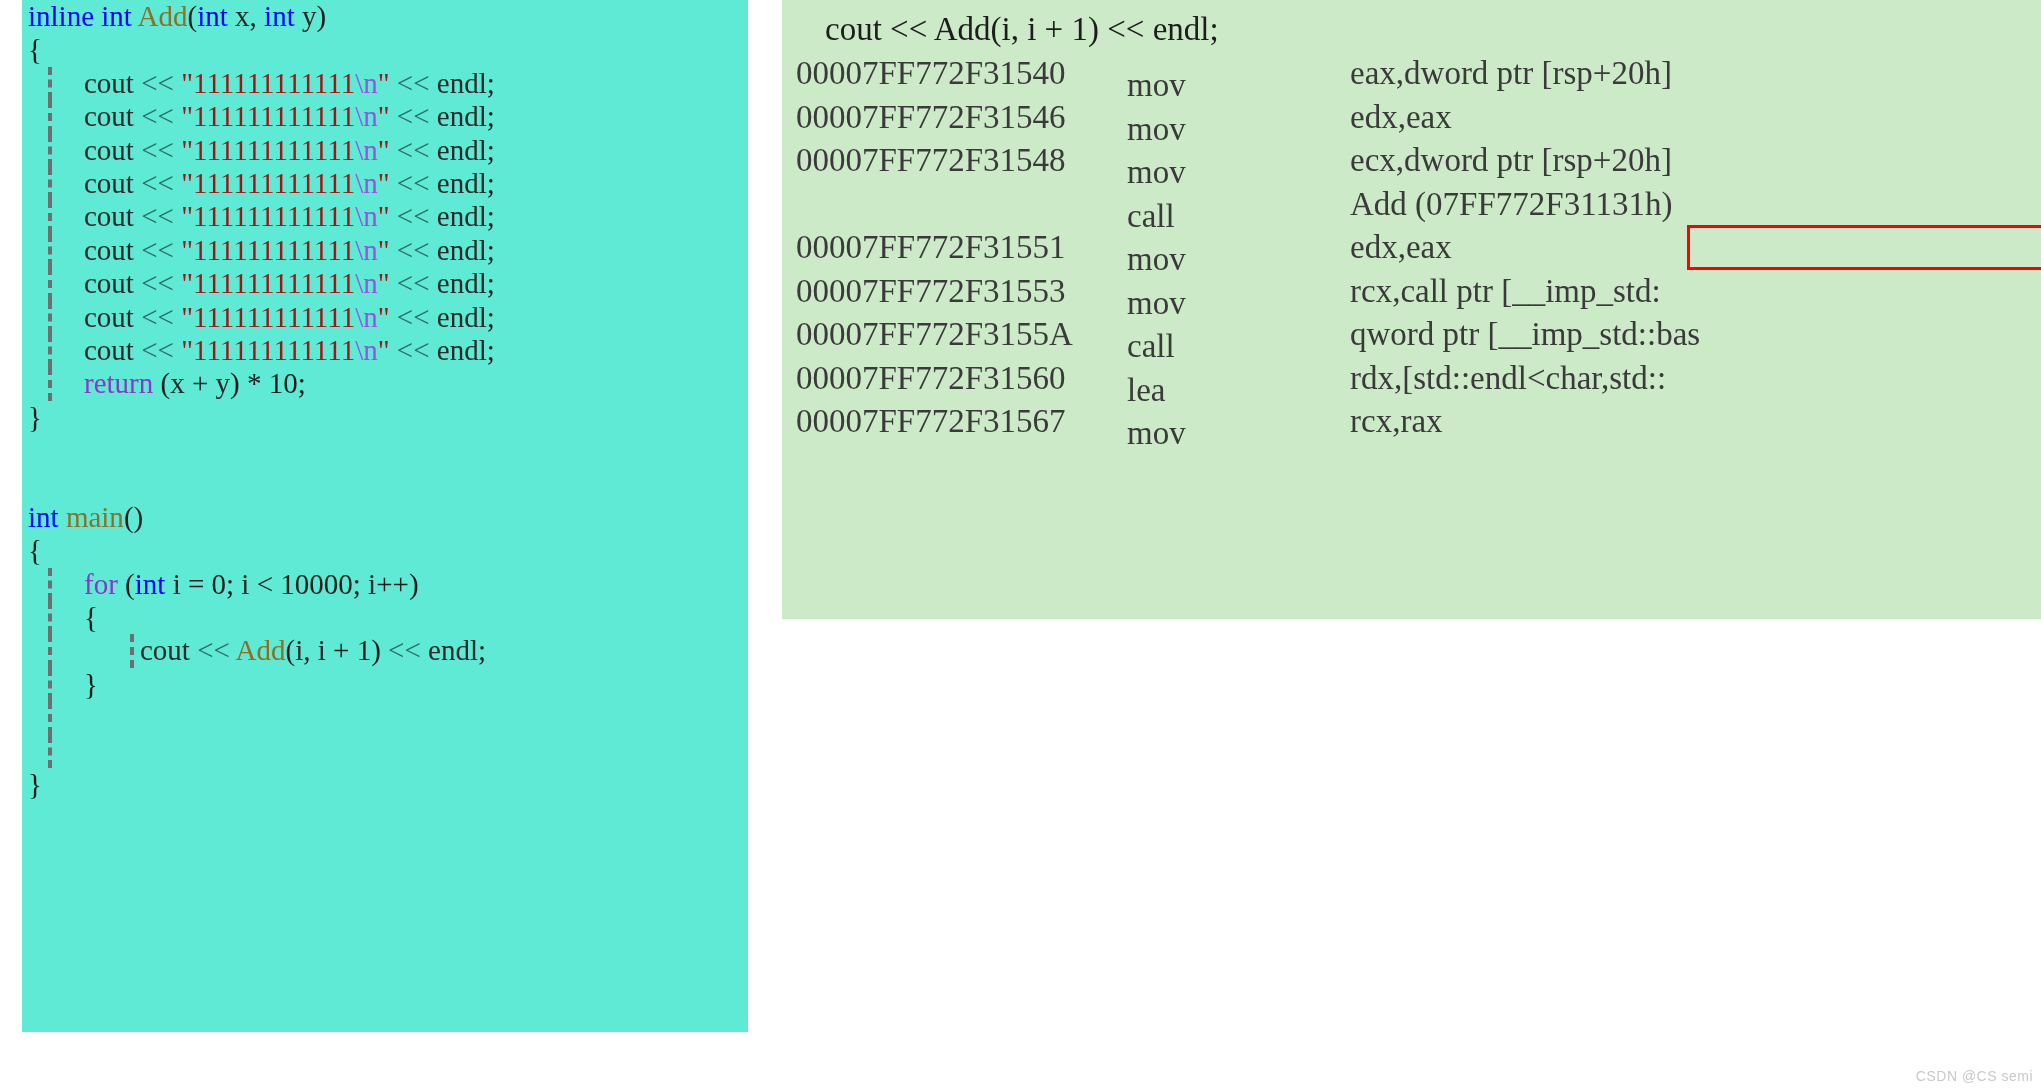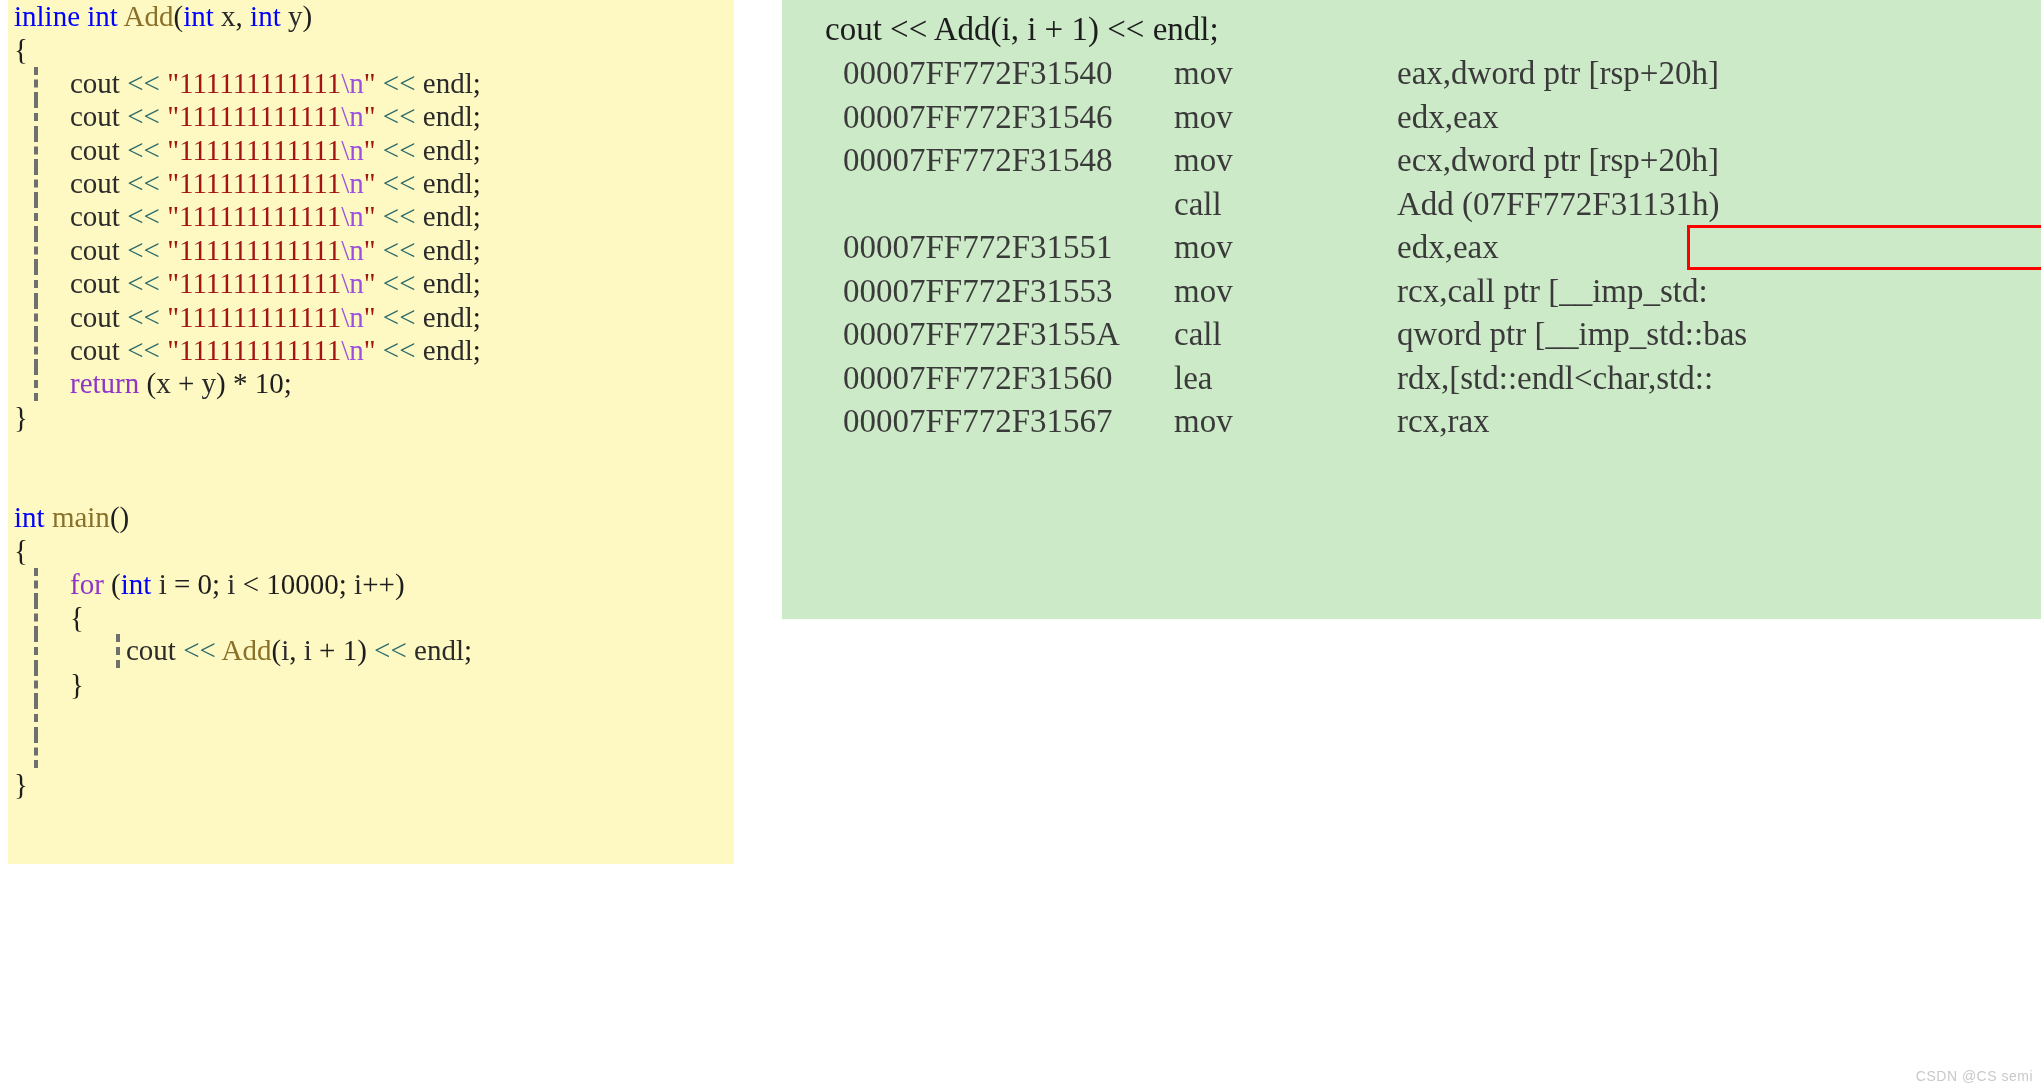--- a/index.html
+++ b/index.html
@@ -11,25 +11,25 @@
     width: 2041px;
     height: 1088px;
     position: relative;
     overflow: hidden;
     font-family: "Liberation Serif", "DejaVu Serif", serif;
   }
 
   
   #source-panel {
     position: absolute;
-    left: 8px;
+    left: 22px;
     top: 0px;
     width: 726px;
-    height: 864px;
-    background: #fef9c3;
+    height: 1032px;
+    background: #5eead4;
     box-sizing: border-box;
     overflow: hidden;
   }
   .code-line {
     position: relative;
     height: 33.4px;
     line-height: 33.4px;
     white-space: pre;
     font-family: "Liberation Serif", "DejaVu Serif", serif;
     font-size: 29px;
@@ -81,31 +81,30 @@
     padding-left: 10px;
   }
   .asm-row {
     position: relative;
     height: 43.5px;
     line-height: 43.5px;
     white-space: pre;
     font-family: "Liberation Serif", "DejaVu Serif", serif;
     font-size: 33px;
     color: #3a3a3a;
-    margin-left: 47px;
   }
   .asm-addr {
     position: absolute;
     left: 14px;
     top: 0;
   }
   .asm-mn {
     position: absolute;
     left: 345px;
-    top: 0;
+    top: 12px;
   }
   .asm-ops {
     position: absolute;
     left: 568px;
     top: 0;
   }
   
   #call-highlight {
     position: absolute;
     left: 905px;

